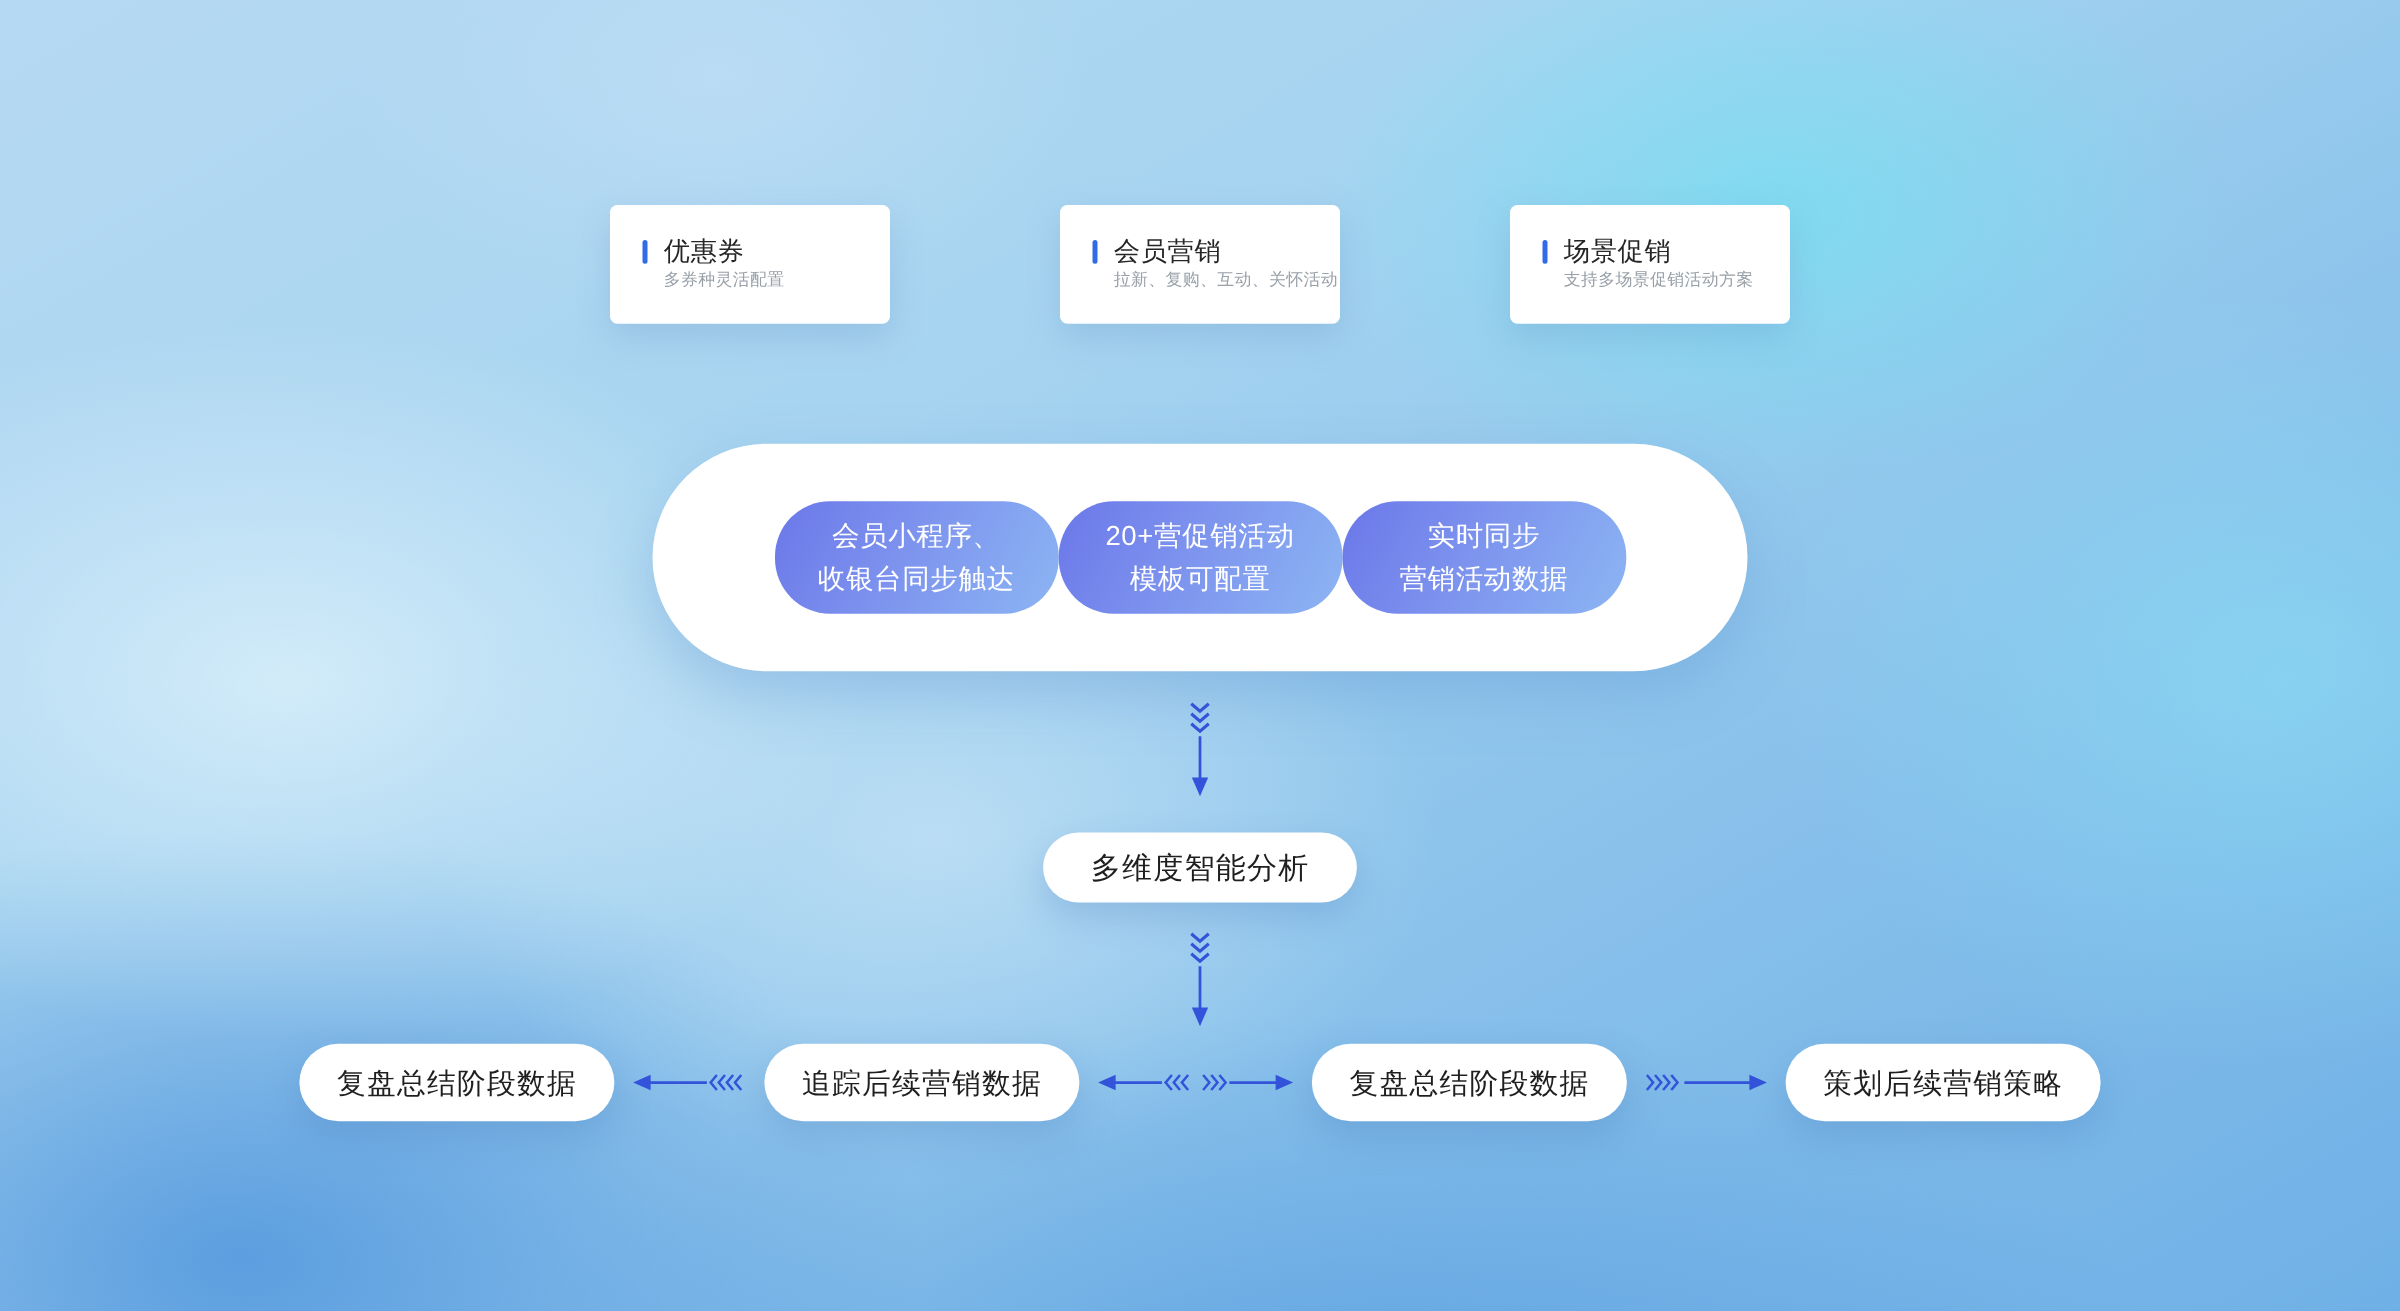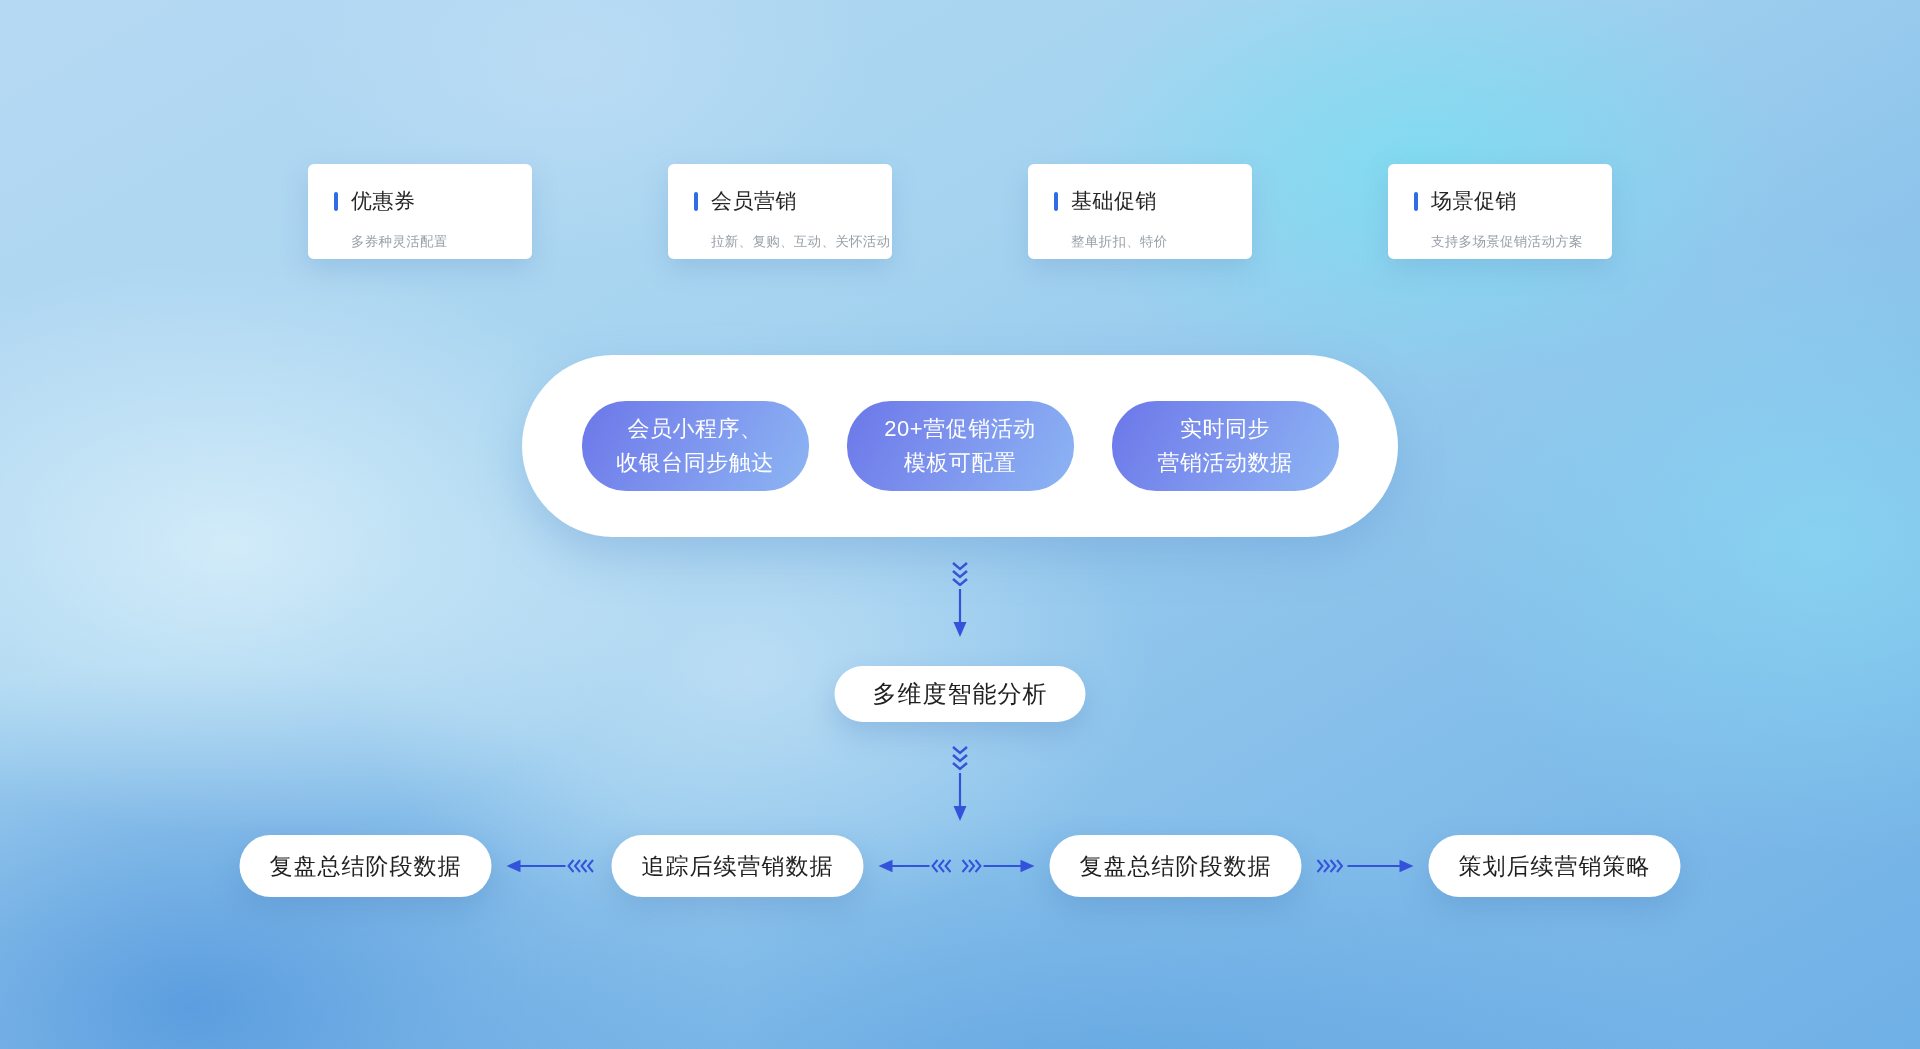--- a/index.html
+++ b/index.html
@@ -56,21 +56,21 @@
   }
   .feature-card .title {
     font-size: 21px;
     font-weight: 500;
     color: #262626;
     letter-spacing: 0.5px;
     white-space: nowrap;
     font-family: Liberation Serif, serif;
   }
   .feature-card .subtitle {
-    margin-top: 18px;
+    margin-top: 0;
     margin-left: 17px;
     font-size: 13.5px;
     color: #98a0a8;
     letter-spacing: 0.3px;
     white-space: nowrap;
   }
 
   
   .hub {
     position: absolute;
@@ -78,21 +78,20 @@
     left: 50%;
     transform: translateX(-50%);
     width: 876px;
     height: 182px;
     background: #ffffff;
     border-radius: 91px;
     box-shadow: 0 18px 45px rgba(95,145,205,0.35);
     display: flex;
     align-items: center;
     justify-content: center;
-    gap: 38px;
   }
   .hub-capsule {
     width: 227px;
     height: 90px;
     border-radius: 44px;
     background: linear-gradient(118deg, #6b77e9 0%, #7d93ee 45%, #8cb5f3 100%);
     color: #ffffff;
     font-size: 22px;
     letter-spacing: 0.5px;
     display: flex;
@@ -169,27 +168,20 @@
         <span class="title">优惠券</span>
       </div>
       <div class="subtitle">多券种灵活配置</div>
     </div>
     <div class="feature-card">
       <div class="title-row">
         <span class="accent-bar"></span>
         <span class="title">会员营销</span>
       </div>
       <div class="subtitle">拉新、复购、互动、关怀活动</div>
-    </div>
-    <div class="feature-card">
-      <div class="title-row">
-        <span class="accent-bar"></span>
-        <span class="title">基础促销</span>
-      </div>
-      <div class="subtitle">整单折扣、特价</div>
     </div>
     <div class="feature-card">
       <div class="title-row">
         <span class="accent-bar"></span>
         <span class="title">场景促销</span>
       </div>
       <div class="subtitle">支持多场景促销活动方案</div>
     </div>
   </div>
 

